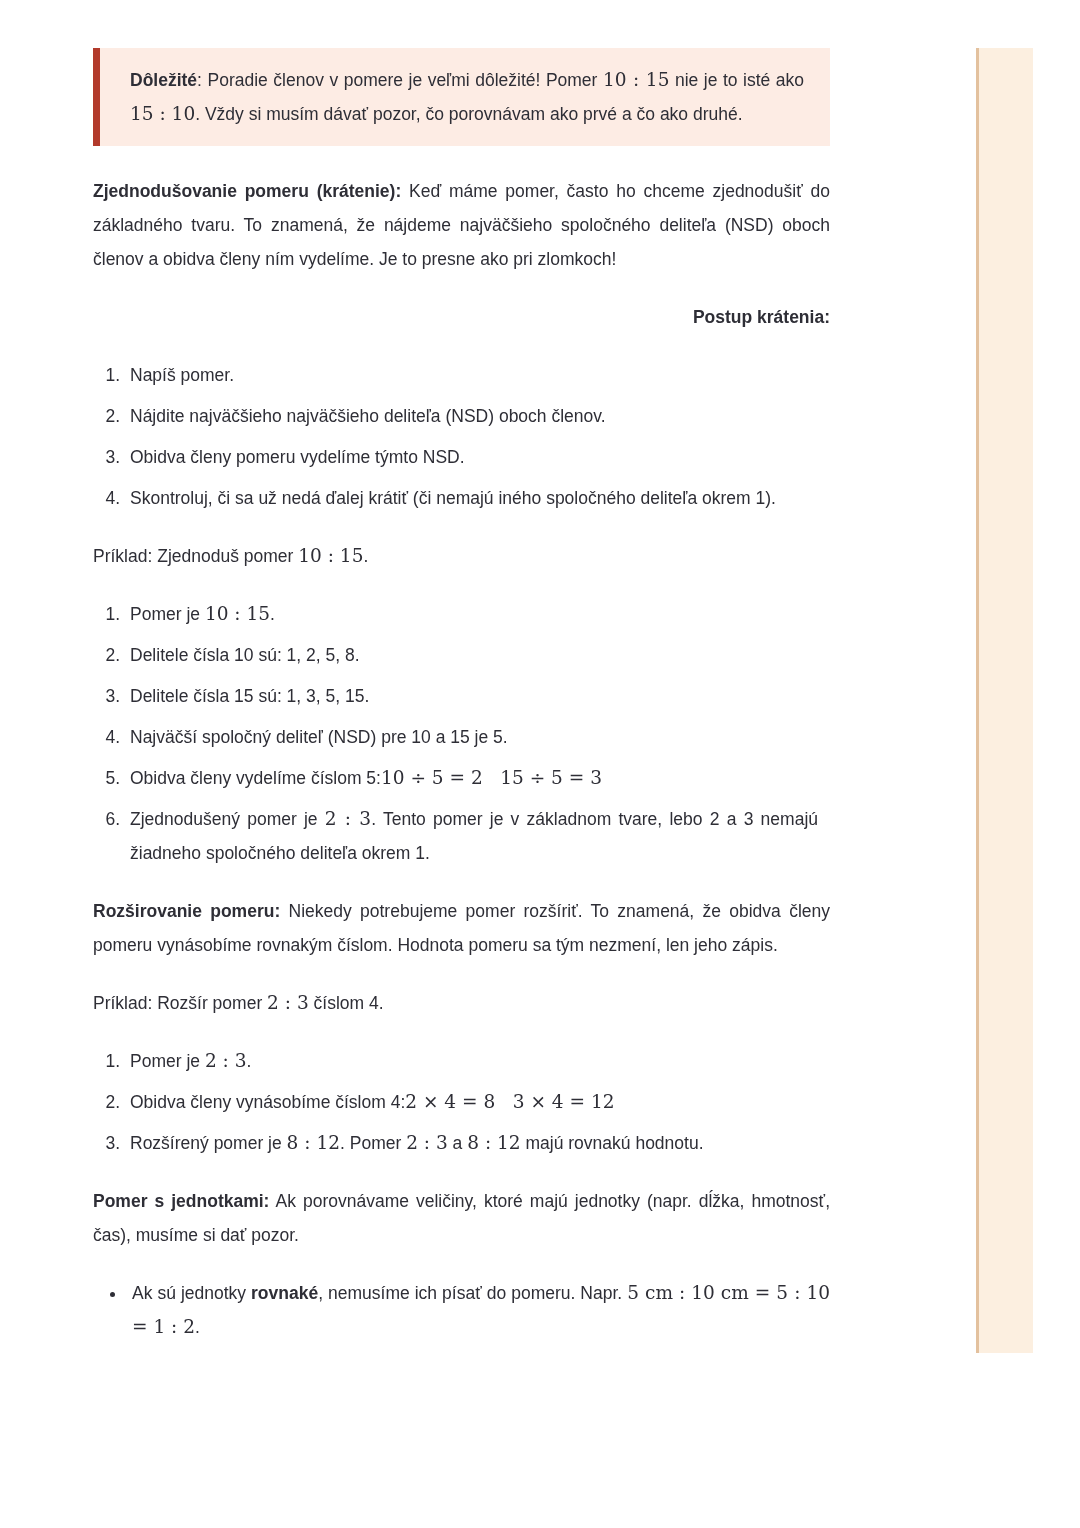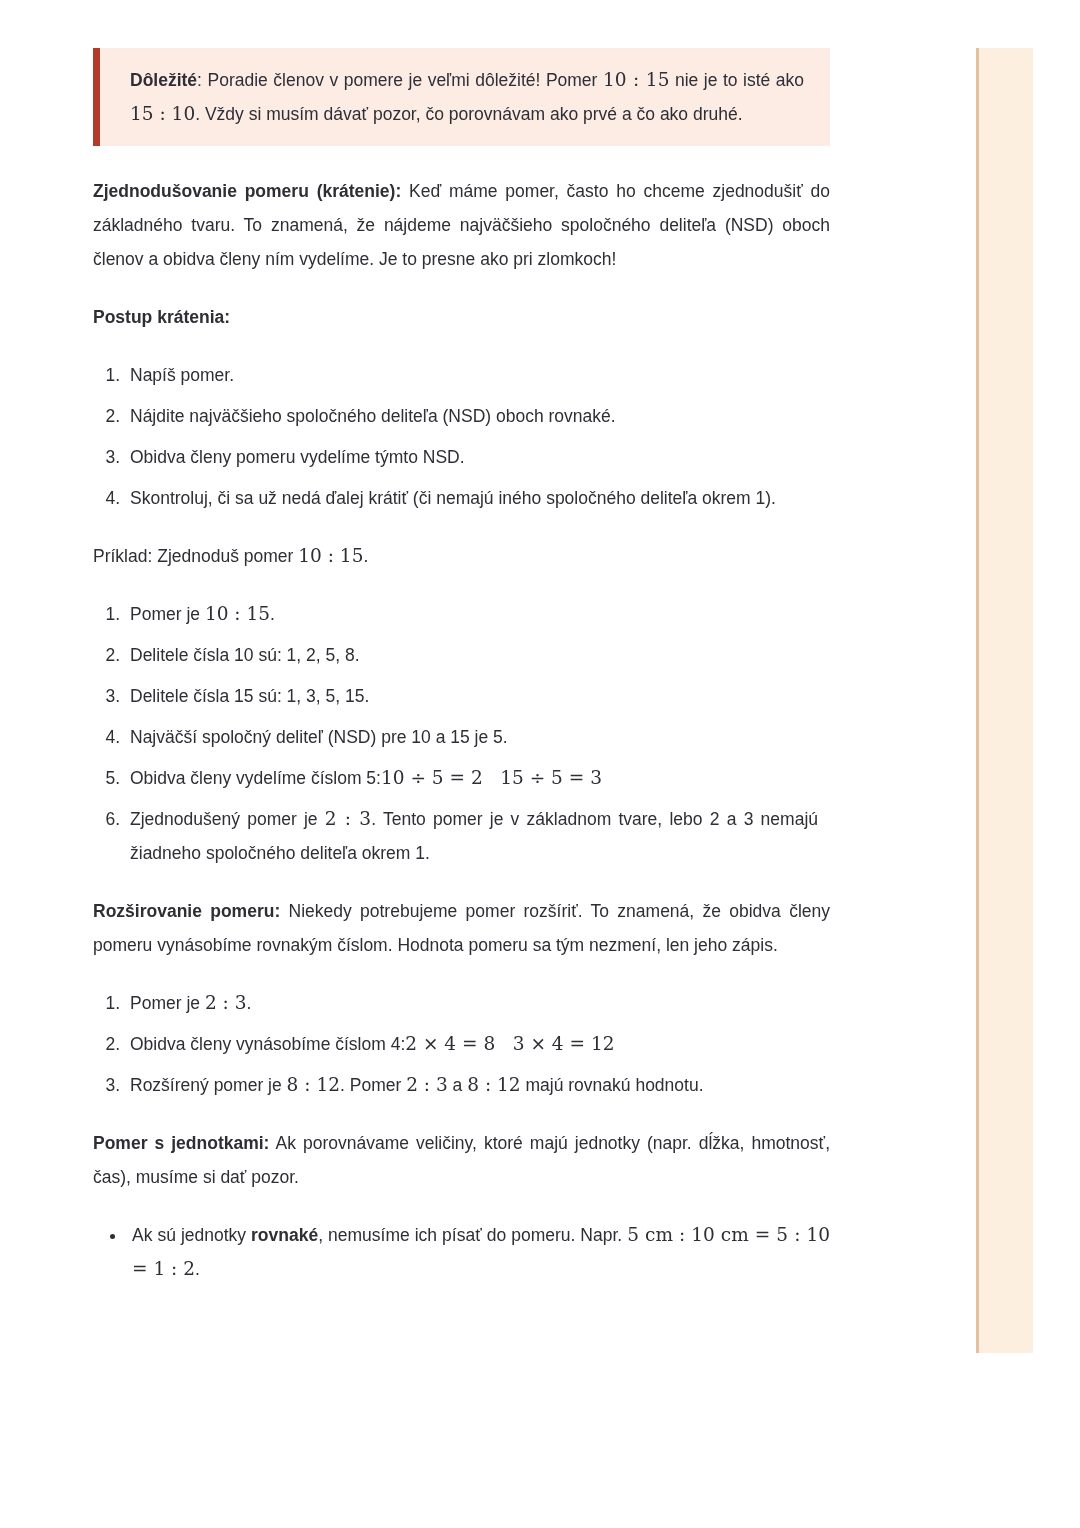--- a/index.html
+++ b/index.html
@@ -23,21 +23,21 @@
     font-size:17.5px;line-height:34px;
   }
   .callout{
     background:var(--callout_bg,#fdece4);
     border-left:7px solid var(--accent,#b23a2b);
     padding:15px 26px 15px 30px;
     margin:0 0 28px 0;
   }
   .callout .para{margin:0;}
   .para{margin:0 0 24px 0;text-align:justify;}
-  .heading{text-align:left;}
+  .heading{text-align:right;}
   ol.num-list{margin:0 12px 24px 0;padding-left:32px;}
   ul.bullet-list{margin:0 0 24px 0;padding-left:34px;list-style:disc;}
   li{margin-bottom:7px;padding-left:5px;text-align:justify;}
   li:last-child{margin-bottom:0;}
   .b{font-weight:bold;}
   .i{}
   .m{font-family:"DejaVu Serif","Liberation Serif",serif;font-size:1.06em;}
   .footer{
     position:absolute;
     top:1436px;right:67px;
@@ -58,38 +58,39 @@
     <div class="callout">
       <p class="para"><span class="b">Dôležité</span><span>: Poradie členov v pomere je veľmi dôležité! Pomer </span><span class="m">10 : 15</span><span> nie je to isté ako </span><span class="m">15 : 10</span><span>. Vždy si musím dávať pozor, čo porovnávam ako prvé a čo ako druhé.</span></p>
     </div>
 
     <p class="para"><span class="b">Zjednodušovanie pomeru (krátenie):</span><span> Keď máme pomer, často ho chceme zjednodušiť do </span><span class="i">základného tvaru</span><span>. To znamená, že nájdeme najväčšieho spoločného deliteľa (NSD) oboch členov a obidva členy ním vydelíme. Je to presne ako pri zlomkoch!</span></p>
 
     <p class="para heading"><span class="b">Postup krátenia:</span></p>
 
     <ol class="num-list">
         <li><span>Napíš pomer.</span></li>
-        <li><span>Nájdite najväčšieho spoločného deliteľa (NSD) oboch rovnaké.</span></li>
+        <li><span>Nájdite najväčšieho najväčšieho deliteľa (NSD) oboch členov.</span></li>
         <li><span>Obidva členy pomeru vydelíme týmto NSD.</span></li>
         <li><span>Skontroluj, či sa už nedá ďalej krátiť (či nemajú iného spoločného deliteľa okrem 1).</span></li>
       </ol>
 
     <p class="para"><span class="i">Príklad:</span><span> Zjednoduš pomer </span><span class="m">10 : 15</span><span>.</span></p>
 
     <ol class="num-list">
         <li><span>Pomer je </span><span class="m">10 : 15</span><span>.</span></li>
         <li><span>Delitele čísla 10 sú: 1, 2, 5, 8.</span></li>
         <li><span>Delitele čísla 15 sú: 1, 3, 5, 15.</span></li>
         <li><span>Najväčší spoločný deliteľ (NSD) pre 10 a 15 je 5.</span></li>
         <li><span>Obidva členy vydelíme číslom 5:</span><span class="m">10 ÷ 5 = 2</span><span>  </span><span class="m">15 ÷ 5 = 3</span></li>
         <li><span>Zjednodušený pomer je </span><span class="m">2 : 3</span><span>. Tento pomer je v základnom tvare, lebo 2 a 3 nemajú žiadneho spoločného deliteľa okrem 1.</span></li>
       </ol>
 
     <p class="para"><span class="b">Rozširovanie pomeru:</span><span> Niekedy potrebujeme pomer rozšíriť. To znamená, že obidva členy pomeru vynásobíme rovnakým číslom. Hodnota pomeru sa tým nezmení, len jeho zápis.</span></p>
 
+    <p class="para"><span class="i">Príklad:</span><span> Rozšír pomer </span><span class="m">2 : 3</span><span> číslom 4.</span></p>
 
     <ol class="num-list">
         <li><span>Pomer je </span><span class="m">2 : 3</span><span>.</span></li>
         <li><span>Obidva členy vynásobíme číslom 4:</span><span class="m">2 × 4 = 8</span><span>  </span><span class="m">3 × 4 = 12</span></li>
         <li><span>Rozšírený pomer je </span><span class="m">8 : 12</span><span>. Pomer </span><span class="m">2 : 3</span><span> a </span><span class="m">8 : 12</span><span> majú rovnakú hodnotu.</span></li>
       </ol>
 
     <p class="para"><span class="b">Pomer s jednotkami:</span><span> Ak porovnávame veličiny, ktoré majú jednotky (napr. dĺžka, hmotnosť, čas), musíme si dať pozor.</span></p>
 
     <ul class="bullet-list">

